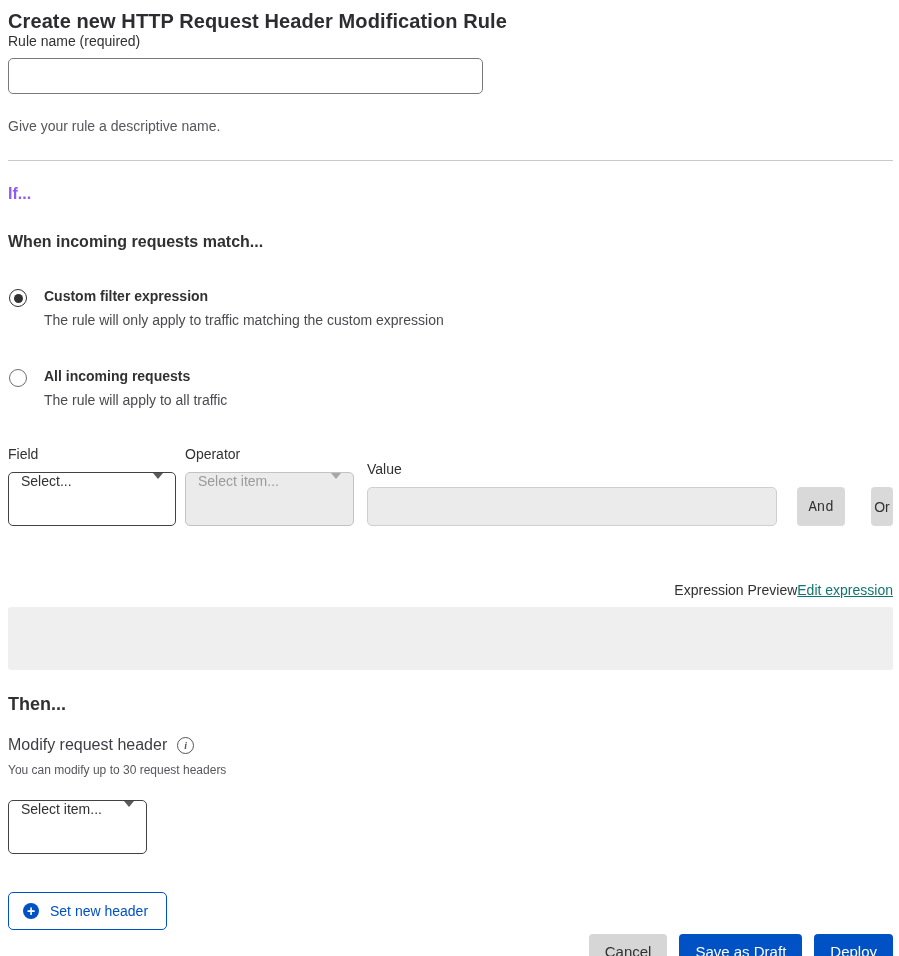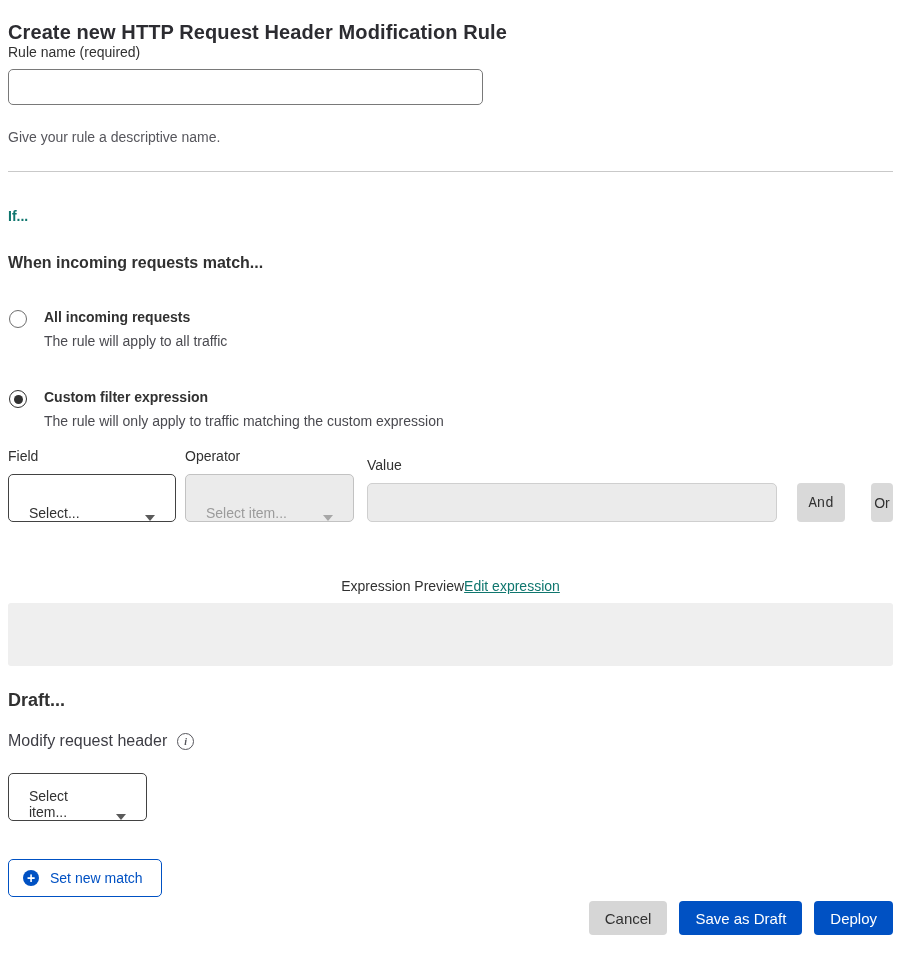--- a/index.html
+++ b/index.html
@@ -7,58 +7,58 @@
     width:899px;height:956px;
     font-family:"Liberation Sans","DejaVu Sans",sans-serif;
     color:#313131;
     -webkit-font-smoothing:antialiased;
     overflow:hidden;
   }
   .page{padding:6px 6px 0 8px;width:885px;}
 
   .page-title{
     font-size:20px;font-weight:700;color:#2c2c31;
-    margin:15px 0 0 0;letter-spacing:.1px;
+    margin:4px 0 0 0;letter-spacing:.1px;
   }
 
   .field-label{font-size:14px;color:#313131;}
   .rule-name-input{
     margin-top:9px;width:475px;height:36px;
     border:1px solid #797979;border-radius:5px;background:#fff;
     font-size:14px;padding:0 10px;box-sizing:border-box;outline:none;
     font-family:inherit;color:#313131;display:block;
   }
   .help-text{font-size:14px;color:#56565c;margin-top:24px;}
 
   .divider{border:none;border-top:1px solid #c9c9c9;margin:26px 0 0 0;}
 
-  .section-heading{font-size:14px;font-weight:700;color:#0f766e;margin:36px 0 0 0;}
+  .section-heading{font-size:16px;font-weight:700;color:#8b5cf6;margin:24px 0 0 0;}
   .sub-heading{font-size:16px;font-weight:700;color:#313131;margin:30px 0 0 0;}
 
   .radio-row{display:flex;align-items:flex-start;margin-top:36px;}
   .radio-row + .radio-row{margin-top:38px;}
   .radio-circle{
     flex:0 0 auto;width:16px;height:16px;border:1px solid #6e6e6e;
     border-radius:50%;margin:2px 0 0 1px;background:#fff;
     display:flex;align-items:center;justify-content:center;cursor:pointer;
   }
   .radio-circle.checked{border-color:#313131;}
   .radio-circle.checked::after{
     content:"";width:9px;height:9px;border-radius:50%;background:#313131;display:block;
   }
   .radio-texts{margin-left:17px;}
   .radio-label{font-size:14px;font-weight:700;color:#313131;line-height:18px;}
   .radio-desc{font-size:14px;color:#4a4a50;margin-top:6px;line-height:18px;}
 
-  .filter-row{display:flex;align-items:flex-end;margin-top:18px;}
+  .filter-row{display:flex;align-items:flex-end;margin-top:37px;}
   .filter-col .col-label{font-size:14px;color:#313131;margin-bottom:10px;}
   .select-box{
-    height:48px;box-sizing:border-box;border-radius:5px;
-    display:flex;align-items:flex-end;justify-content:space-between;
-    padding:0 20px;font-size:14px;cursor:pointer;background:#fff;
+    height:54px;box-sizing:border-box;border-radius:5px;
+    display:flex;align-items:flex-start;justify-content:space-between;
+    padding:0 12px;font-size:14px;cursor:pointer;background:#fff;
     border:1px solid #424242;color:#313131;
   }
   .select-box .caret{
     width:0;height:0;border-left:5px solid transparent;border-right:5px solid transparent;
     border-top:6px solid #5a5a5a;margin-left:8px;flex:0 0 auto;
   }
   .select-box.disabled{
     background:#ebebeb;border-color:#c2c2c2;color:#9b9b9b;cursor:default;
   }
   .select-box.disabled .caret{border-top-color:#a7a7a7;}
@@ -71,21 +71,21 @@
     border:1px solid #cfcfcf;background:#ebebeb;padding:0 10px;
     font-size:14px;font-family:inherit;color:#555;outline:none;
   }
   .logic-btn{
     height:39px;border:none;border-radius:4px;background:#d9d9d9;color:#313131;
     font-size:14px;font-family:inherit;cursor:pointer;padding:0;
   }
   .and-btn{width:48px;margin-left:20px;font-family:Liberation Mono, monospace;}
   .or-btn{width:22px;margin-left:26px;}
 
-  .expr-header{display:flex;align-items:flex-end;justify-content:center;margin-top:56px;}
+  .expr-header{display:flex;align-items:flex-end;justify-content:flex-end;margin-top:56px;}
   .expr-label{font-size:14px;color:#313131;}
   .expr-edit-link{font-size:14px;color:#0f766e;text-decoration:underline;cursor:pointer;}
   .expr-preview{
     margin-top:9px;height:63px;background:#efefef;border-radius:3px;
     font-size:13px;color:#313131;box-sizing:border-box;padding:8px 10px;
   }
 
   .then-heading{font-size:18px;font-weight:700;color:#313131;margin:24px 0 0 0;}
   .modify-row{display:flex;align-items:center;margin-top:21px;text-align:right;}
   .modify-label{font-size:16px;color:#3d3d44;}
@@ -129,32 +129,32 @@
   <div class="field-label">Rule name (required)</div>
   <input class="rule-name-input" type="text" value="" style="">
   <div class="help-text">Give your rule a descriptive name.</div>
 
   <hr class="divider">
 
   <h2 class="section-heading">If...</h2>
   <h3 class="sub-heading">When incoming requests match...</h3>
 
   <div class="radio-row">
+    <span class="radio-circle checked"></span>
+    <div class="radio-texts">
+      <div class="radio-label">Custom filter expression</div>
+      <div class="radio-desc">The rule will only apply to traffic matching the custom expression</div>
+    </div>
+  </div>
+
+  <div class="radio-row">
     <span class="radio-circle"></span>
     <div class="radio-texts">
       <div class="radio-label">All incoming requests</div>
       <div class="radio-desc">The rule will apply to all traffic</div>
-    </div>
-  </div>
-
-  <div class="radio-row">
-    <span class="radio-circle checked"></span>
-    <div class="radio-texts">
-      <div class="radio-label">Custom filter expression</div>
-      <div class="radio-desc">The rule will only apply to traffic matching the custom expression</div>
     </div>
   </div>
 
   <div class="filter-row">
     <div class="filter-col">
       <div class="col-label">Field</div>
       <div class="select-box field-select">
         <span>Select...</span>
         <span class="caret"></span>
       </div>
@@ -173,35 +173,36 @@
     <button class="logic-btn and-btn">And</button>
     <button class="logic-btn or-btn">Or</button>
   </div>
 
   <div class="expr-header">
     <span class="expr-label">Expression Preview</span>
     <a class="expr-edit-link">Edit expression</a>
   </div>
   <div class="expr-preview"></div>
 
-  <h2 class="then-heading">Draft...</h2>
+  <h2 class="then-heading">Then...</h2>
 
   <div class="modify-row">
     <span class="modify-label">Modify request header</span>
     <span class="info-icon">i</span>
   </div>
+  <div class="modify-help">You can modify up to 30 request headers</div>
 
   <div class="select-box header-select">
     <span>Select item...</span>
     <span class="caret"></span>
   </div>
 
   <button class="set-header-btn">
     <span class="plus-circle-icon">+</span>
-    <span>Set new match</span>
+    <span>Set new header</span>
   </button>
 
   <div class="footer">
     <button class="btn btn-gray">Cancel</button>
     <button class="btn btn-blue">Save as Draft</button>
     <button class="btn btn-blue">Deploy</button>
   </div>
 
 </div>
 

